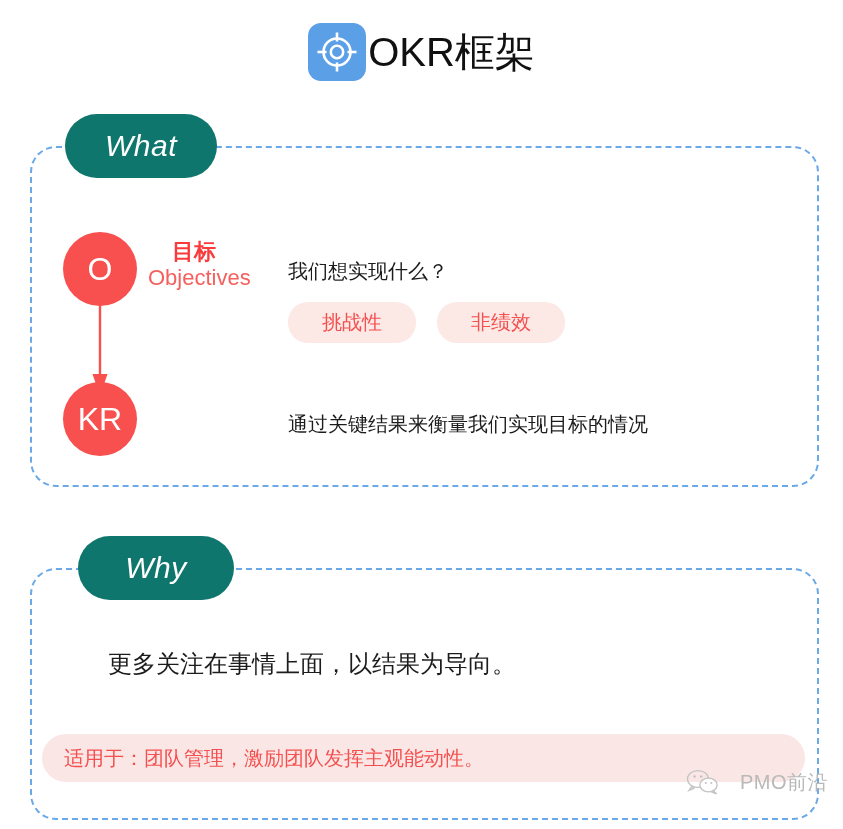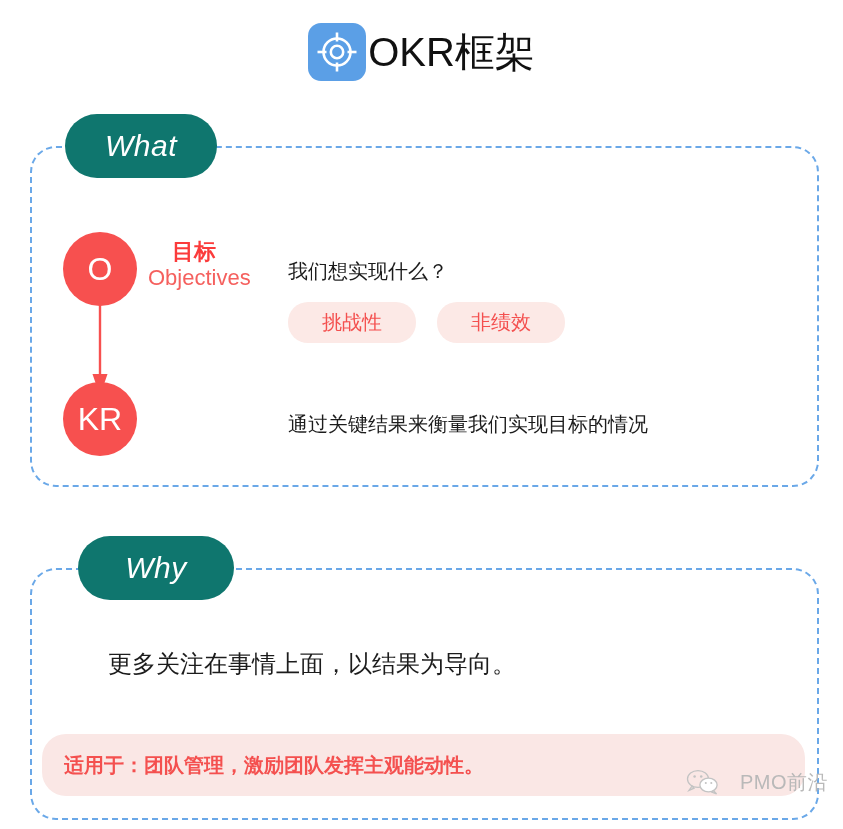--- a/index.html
+++ b/index.html
@@ -207,26 +207,25 @@
     color: #1c1c1c;
     white-space: nowrap;
     line-height: 1;
     margin-left: 44px;
   }
   #why-banner {
     position: absolute;
     left: 12px;
     top: 166px;
     width: 763px;
-    height: 62px;
+    height: 48px;
     background: #fae7e5;
     border-radius: 24px;
     display: flex;
     align-items: center;
-    font-weight: bold;
   }
   #why-banner span {
     font-size: 20px;
     color: #f4504f;
     padding-left: 22px;
     white-space: nowrap;
   }
 
   
   #watermark {

